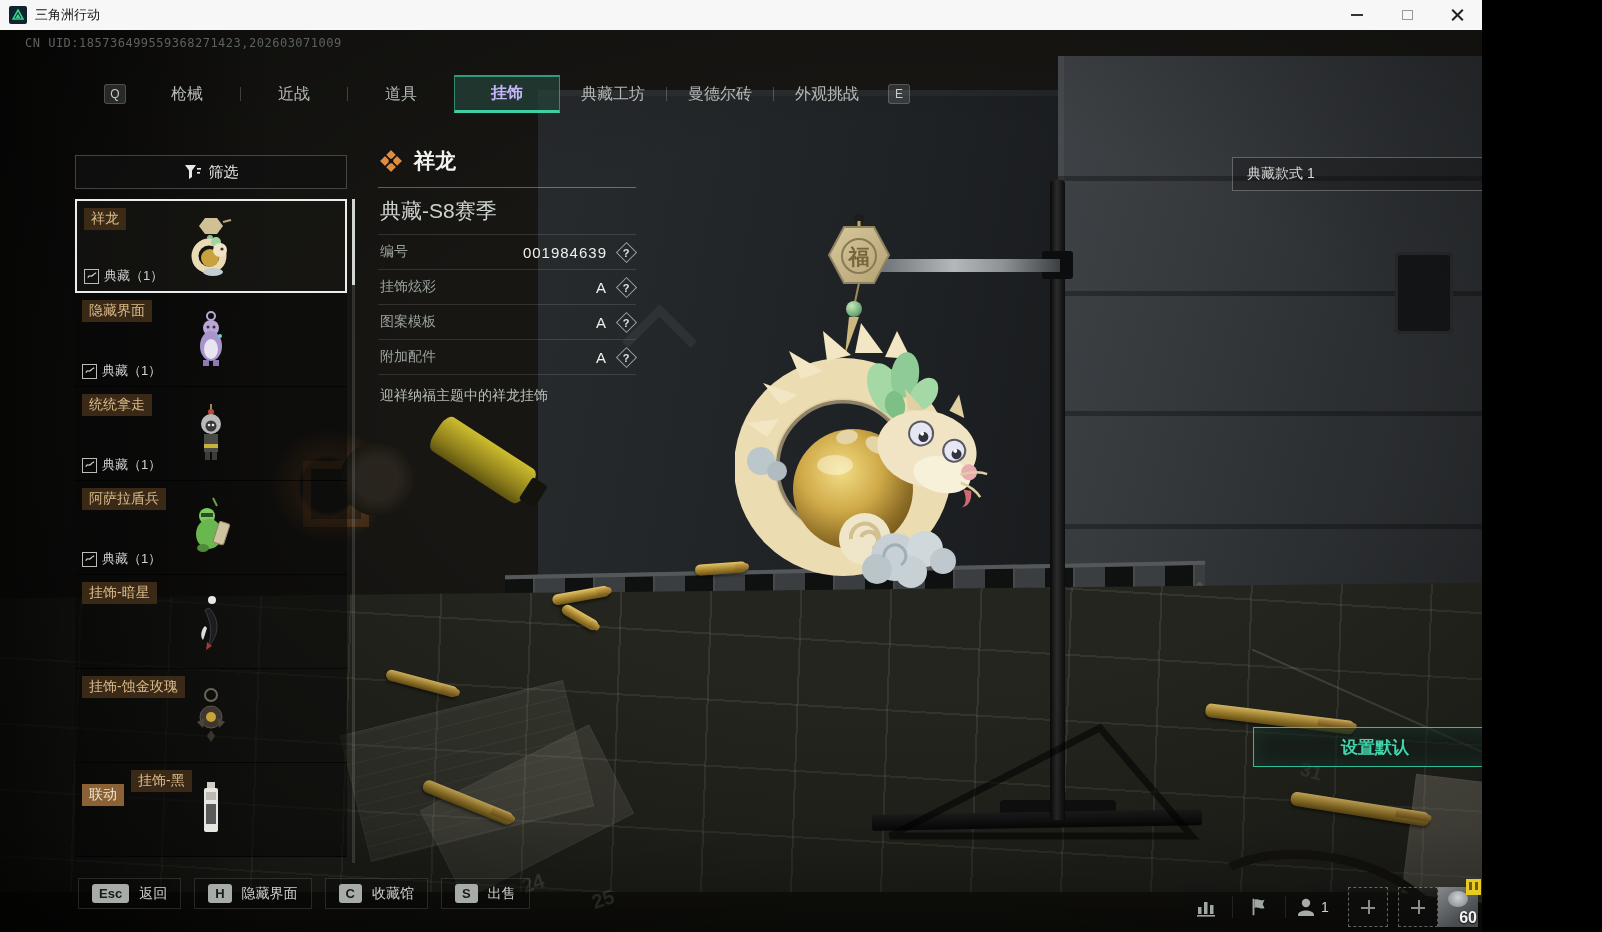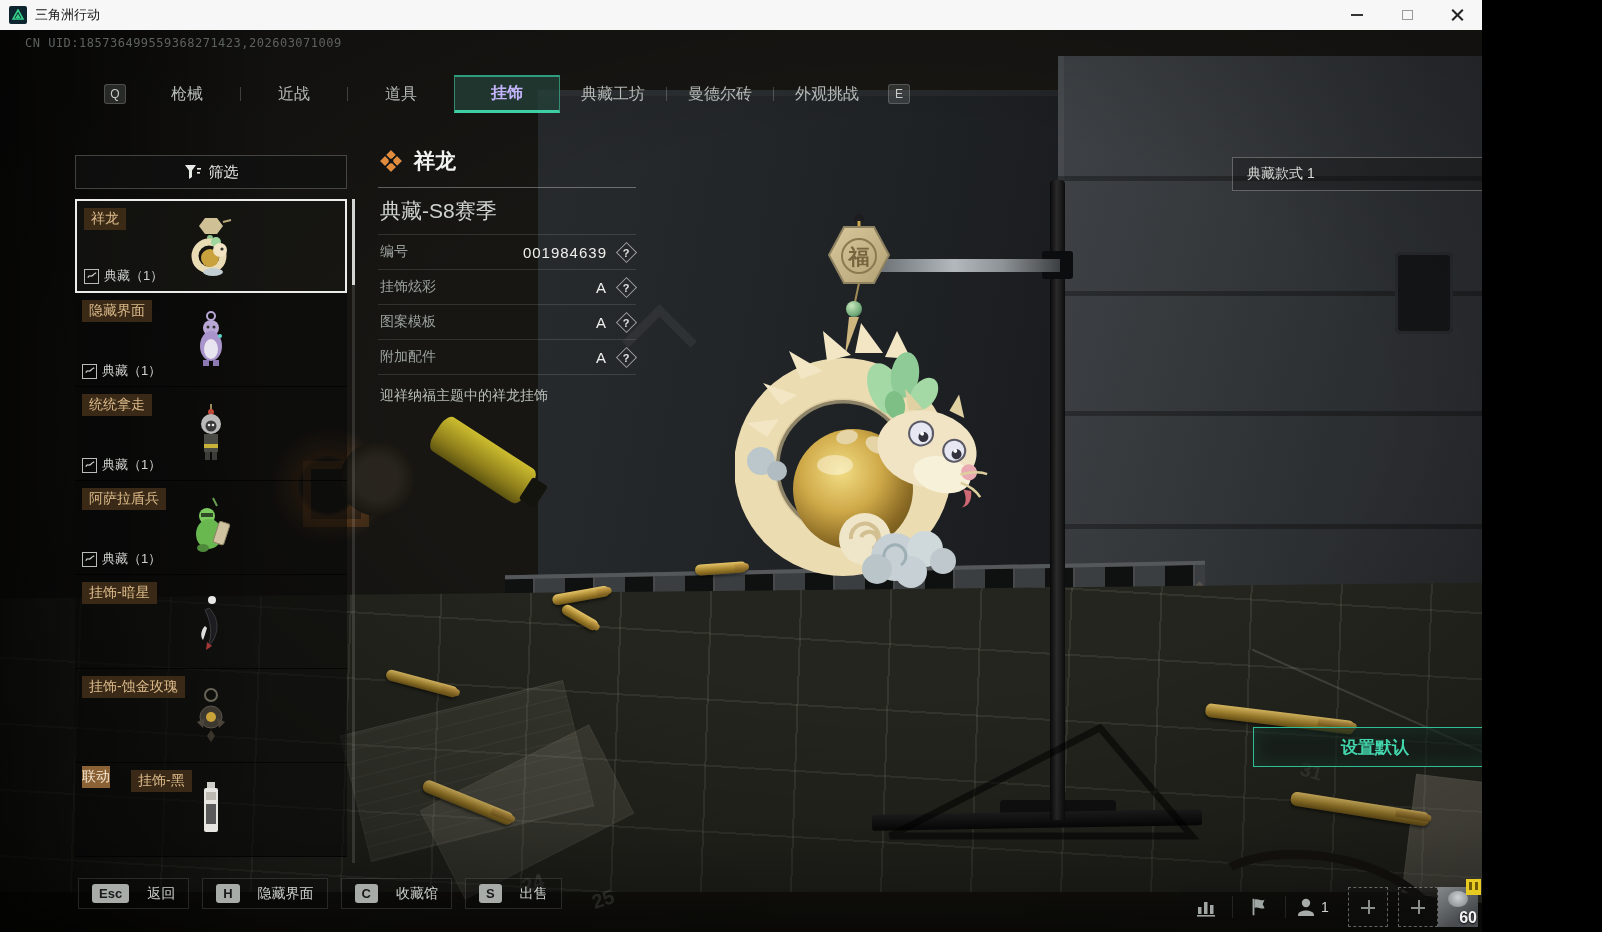--- a/index.html
+++ b/index.html
@@ -92,21 +92,21 @@
 
   
   .sidebar { left:75px; top:125px; width:272px; z-index:12; }
   .filter-btn { height:34px; background:rgba(16,16,16,0.72); border:1px solid rgba(255,255,255,0.22);
     display:flex; align-items:center; justify-content:center; gap:8px; color:#e8eae7; font-size:15px; cursor:pointer; }
   .item-list { margin-top:10px; position:relative; }
   .side-item { position:relative; height:94px; background:rgba(8,8,8,0.55); border-bottom:1px solid rgba(0,0,0,0.65); cursor:pointer; }
   .side-item.selected { border:2px solid #ececec; background:rgba(22,22,20,0.62); }
   .item-name { position:absolute; left:7px; top:7px; background:rgba(64,45,24,0.88); color:#dcba8a;
     font-size:14px; padding:2px 7px; display:inline-block; }
-  .item-tag { position:absolute; left:7px; top:3px; background:rgba(146,103,56,0.95); color:#f3e6d2; font-size:14px; padding:2px 0; }
+  .item-tag { position:absolute; left:7px; top:21px; background:rgba(146,103,56,0.95); color:#f3e6d2; font-size:14px; padding:2px 7px; }
   .item-tag + .item-name { left:56px; }
   .item-thumb { position:absolute; left:50%; top:50%; transform:translate(-50%,-50%); }
   .item-badge { position:absolute; left:7px; bottom:6px; display:flex; align-items:center; gap:5px; color:#cfd2cf; font-size:13px; }
   .badge-ico { width:15px; height:15px; border:1px solid #b9bdb9; display:flex; align-items:center; justify-content:center; }
   .scrollbar { position:absolute; right:-8px; top:0; width:3px; height:664px; background:rgba(255,255,255,0.12); }
   .scroll-thumb { position:absolute; left:0; top:0; width:3px; height:86px; background:#d2d5d2; }
 
   
   .detail { left:378px; top:117px; width:258px; z-index:12; }
   .detail-title { display:flex; align-items:center; gap:10px; color:#f1f3f0; font-size:21px; font-weight:bold; }
@@ -129,21 +129,21 @@
 
   
   .btn { position:absolute; left:1253px; width:244px; height:40px; display:flex; align-items:center; justify-content:center;
     font-size:17px; cursor:pointer; z-index:12; }
   .btn-primary { top:697px; color:#43d6ad; font-weight:bold; border:1px solid #2fbd95;
     background:rgba(16,30,26,0.55); box-shadow:inset 0 0 18px rgba(62,207,165,0.12); }
   .btn-secondary { top:757px; color:#e6e9e5; background:rgba(24,26,24,0.60); border:1px solid rgba(255,255,255,0.14); }
 
   
   .hotbar { left:78px; top:848px; display:flex; gap:13px; z-index:12; }
-  .hk-group { display:flex; align-items:center; gap:18px; padding:5px 13px; border:1px solid rgba(255,255,255,0.13);
+  .hk-group { display:flex; align-items:center; gap:10px; padding:5px 13px; border:1px solid rgba(255,255,255,0.13);
     background:rgba(8,8,8,0.30); cursor:pointer; }
   .hk-key { background:#a7aca9; color:#17191a; font-size:13px; font-weight:bold; padding:2px 7px; border-radius:3px; min-width:14px; text-align:center; }
   .hk-label { color:#ccd0cc; font-size:14px; }
 
   
   .social { left:1180px; top:852px; width:422px; height:50px; display:flex; align-items:center; z-index:12;
     background:linear-gradient(180deg, rgba(10,10,10,0.0), rgba(10,10,10,0.48)); }
   .soc-ico { width:52px; display:flex; align-items:center; justify-content:center; cursor:pointer; }
   .soc-div { width:1px; height:22px; background:rgba(255,255,255,0.10); }
   .friend-count { color:#cfd2cf; font-size:14px; margin-left:2px; }

